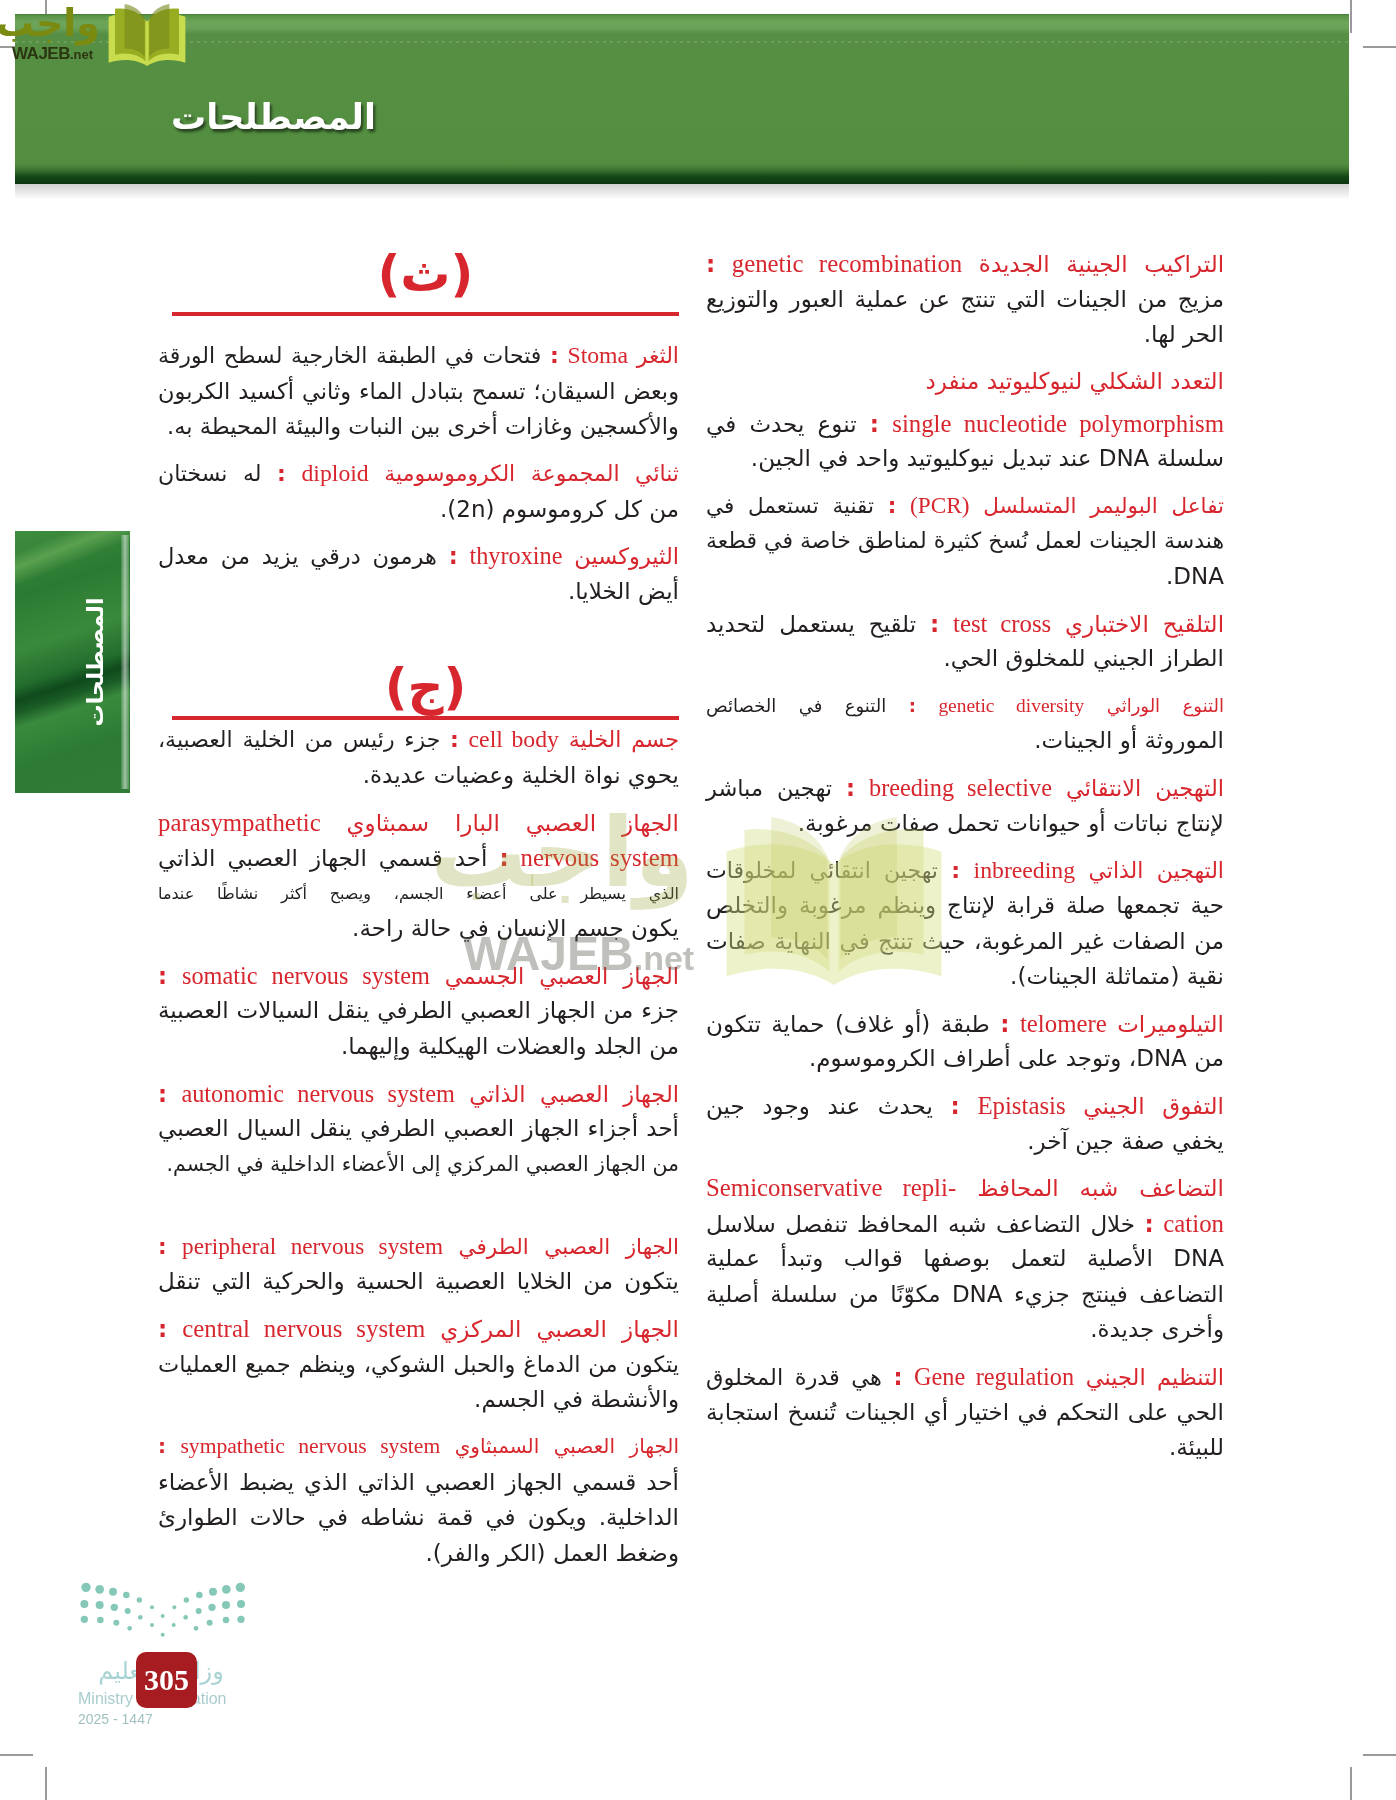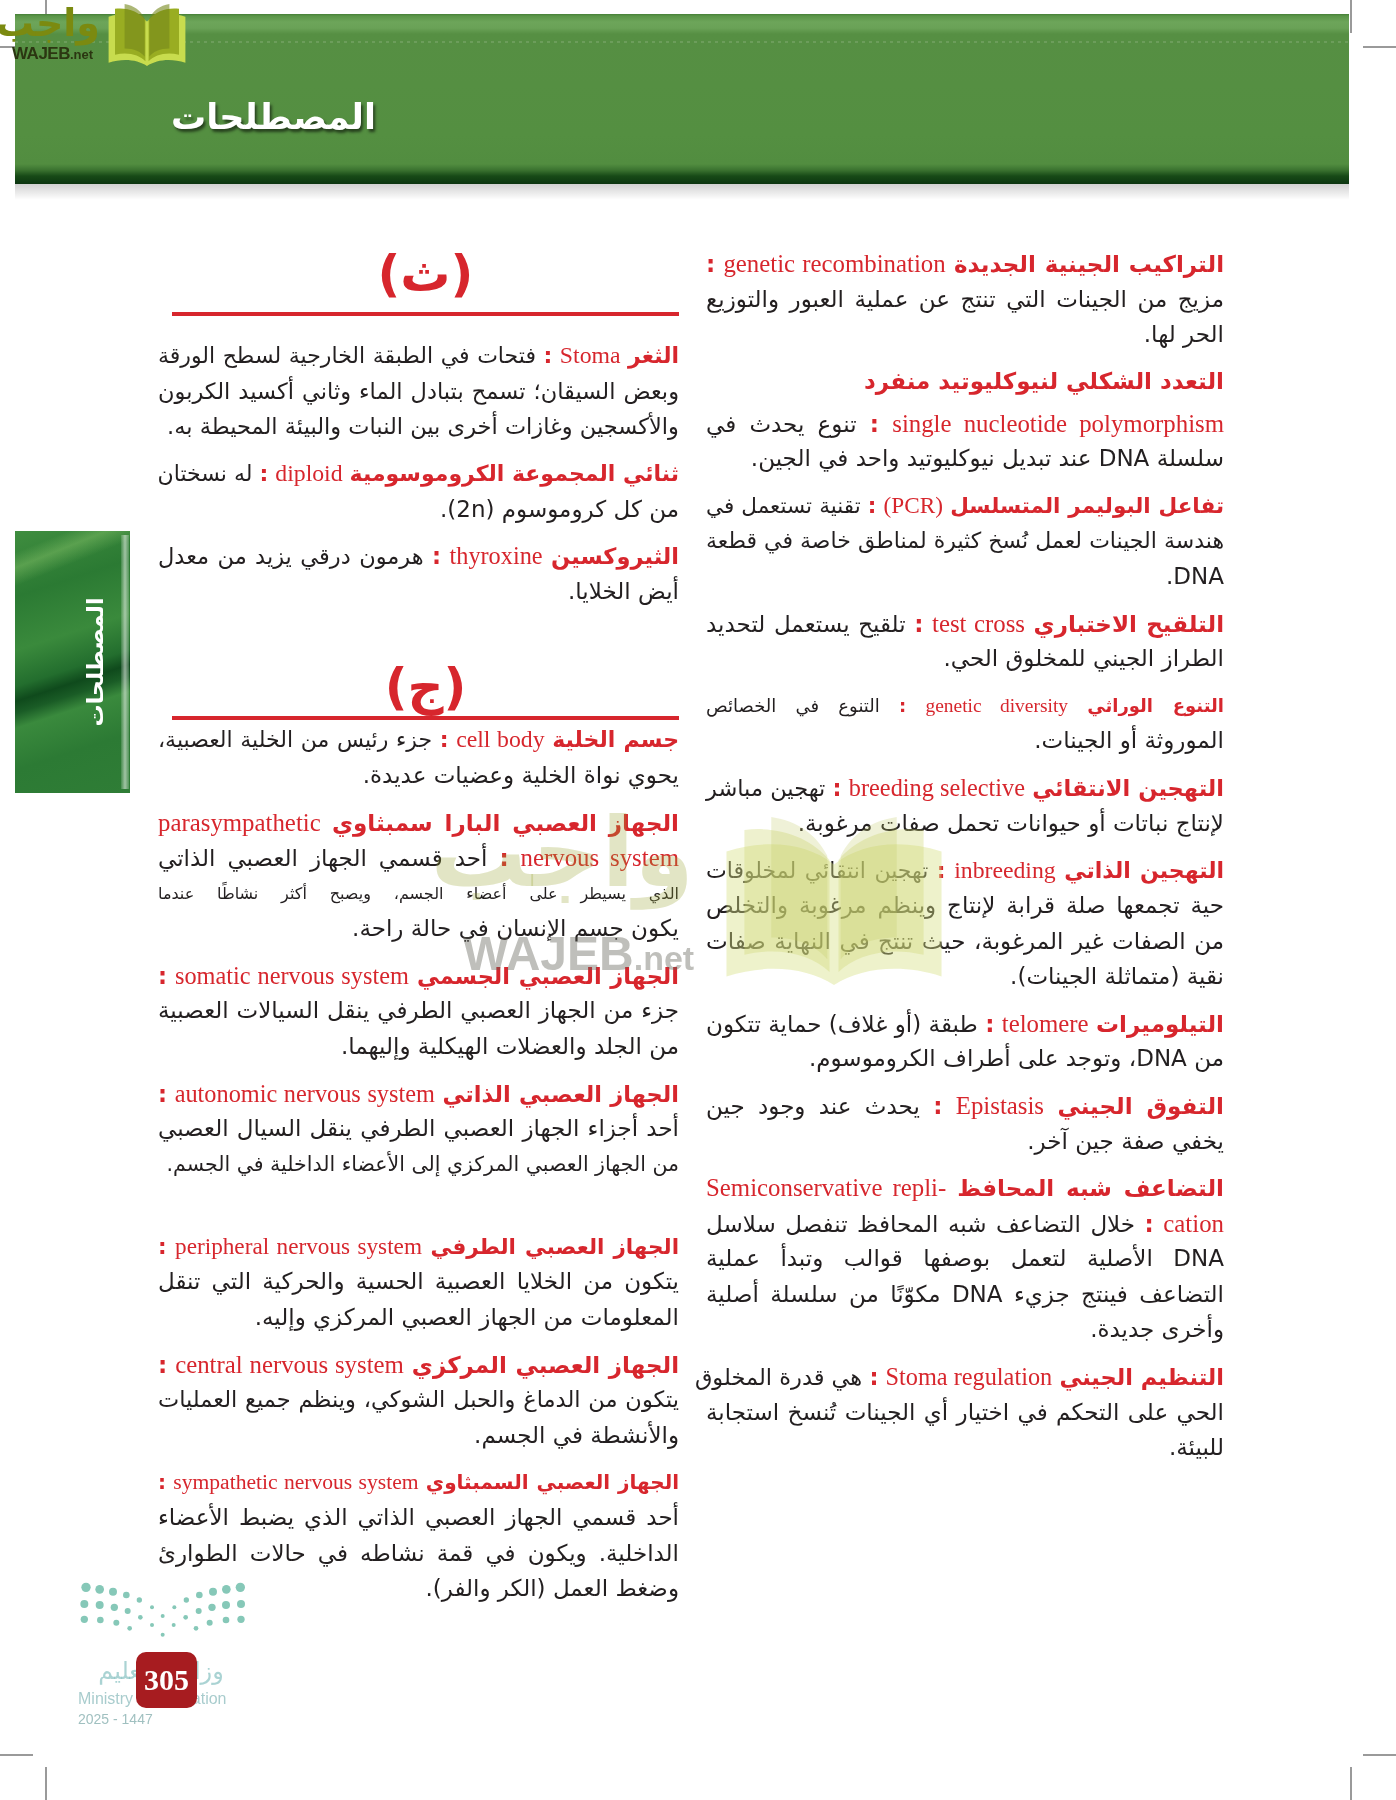--- a/index.html
+++ b/index.html
@@ -40,21 +40,21 @@
 .col{position:absolute;direction:rtl;color:var(--body-text);}
 .col-right{left:706px;top:246.25px;width:518px;}
 .col-left-a{left:158px;top:338.25px;width:521px;}
 .col-left-b{left:158px;top:722.25px;width:521px;}
 .entry{margin-bottom:11.3px;}
 .entry.gap-before{margin-top:46.8px;}
 .ln{height:35.5px;line-height:35.5px;font-size:23px;white-space:nowrap;}
 .ln.mb{margin-bottom:6px;}
 .j{text-align:justify;text-align-last:justify;}
 .l{text-align:start;text-align-last:start;}
-.tar{color:var(--term-red);font-weight:bold;}
+.tar{color:var(--term-red);font-weight:normal;}
 .ten{color:var(--term-red);font-family:"Liberation Serif",serif;font-size:1.08em;unicode-bidi:isolate;direction:ltr;}
 .sep{color:var(--term-red);font-weight:bold;}
 
 
 .sec-letter{position:absolute;left:172px;width:507px;text-align:center;direction:rtl;color:var(--term-red);font-weight:bold;font-size:50px;line-height:60px;}
 .sec-rule{position:absolute;left:172px;width:507px;height:4px;background:var(--term-red);}
 
 
 .wm-ar{position:absolute;left:462px;top:788px;width:232px;text-align:center;direction:rtl;font-size:96px;line-height:130px;font-weight:bold;color:rgba(150,160,45,0.28);pointer-events:none;}
 .wm-en{position:absolute;left:463px;top:928px;font-family:"Liberation Sans",sans-serif;font-weight:bold;font-size:48px;line-height:52px;color:rgba(95,95,85,0.40);white-space:nowrap;pointer-events:none;}
@@ -155,21 +155,21 @@
 
   <div class="entry">
     <div class="ln j"><span class="tar">التضاعف شبه المحافظ</span> <span class="ten">Semiconservative repli-</span></div>
     <div class="ln j"><span class="ten">cation</span> <span class="sep">:</span> <span>خلال التضاعف شبه المحافظ تنفصل سلاسل</span></div>
     <div class="ln j">DNA الأصلية لتعمل بوصفها قوالب وتبدأ عملية</div>
     <div class="ln j">التضاعف فينتج جزيء DNA مكوّنًا من سلسلة أصلية</div>
     <div class="ln l">وأخرى جديدة.</div>
   </div>
 
   <div class="entry">
-    <div class="ln j" style="font-size: 22.5px;"><span class="tar">التنظيم الجيني</span> <span class="ten">Stoma regulation</span> <span class="sep">:</span> <span>هي قدرة المخلوق</span></div>
+    <div class="ln j" style="font-size: 22.5px;"><span class="tar">التنظيم الجيني</span> <span class="ten">Gene regulation</span> <span class="sep">:</span> <span>هي قدرة المخلوق</span></div>
     <div class="ln j">الحي على التحكم في اختيار أي الجينات تُنسخ استجابة</div>
     <div class="ln l">للبيئة.</div>
   </div>
 </div>
 
 <div class="sec-letter" style="top:244px;">(ث)</div>
 <div class="sec-rule" style="top:312px;"></div>
 <div class="col col-left-a">
   <div class="entry">
     <div class="ln j" style="font-size: 22px;"><span class="tar">الثغر</span> <span class="ten">Stoma</span> <span class="sep">:</span> <span>فتحات في الطبقة الخارجية لسطح الورقة</span></div>
@@ -210,21 +210,20 @@
 
   <div class="entry">
     <div class="ln j" style="font-size: 22.5px;"><span class="tar">الجهاز العصبي الذاتي</span> <span class="ten">autonomic nervous system</span> <span class="sep">:</span><span></span></div>
     <div class="ln j">أحد أجزاء الجهاز العصبي الطرفي ينقل السيال العصبي</div>
     <div class="ln l" style="font-size: 20.5px;">من الجهاز العصبي المركزي إلى الأعضاء الداخلية في الجسم.</div>
   </div>
 
   <div class="entry gap-before">
     <div class="ln j" style="font-size: 21.5px;"><span class="tar">الجهاز العصبي الطرفي</span> <span class="ten">peripheral nervous system</span> <span class="sep">:</span><span></span></div>
     <div class="ln j">يتكون من الخلايا العصبية الحسية والحركية التي تنقل</div>
-    <div class="ln l">المعلومات من الجهاز العصبي المركزي وإليه.</div>
   </div>
 
   <div class="entry">
     <div class="ln j"><span class="tar">الجهاز العصبي المركزي</span> <span class="ten">central nervous system</span> <span class="sep">:</span><span></span></div>
     <div class="ln j" style="font-size: 22.5px;">يتكون من الدماغ والحبل الشوكي، وينظم جميع العمليات</div>
     <div class="ln l">والأنشطة في الجسم.</div>
   </div>
 
   <div class="entry">
     <div class="ln j" style="font-size: 20px;"><span class="tar">الجهاز العصبي السمبثاوي</span> <span class="ten">sympathetic nervous system</span> <span class="sep">:</span><span></span></div>

